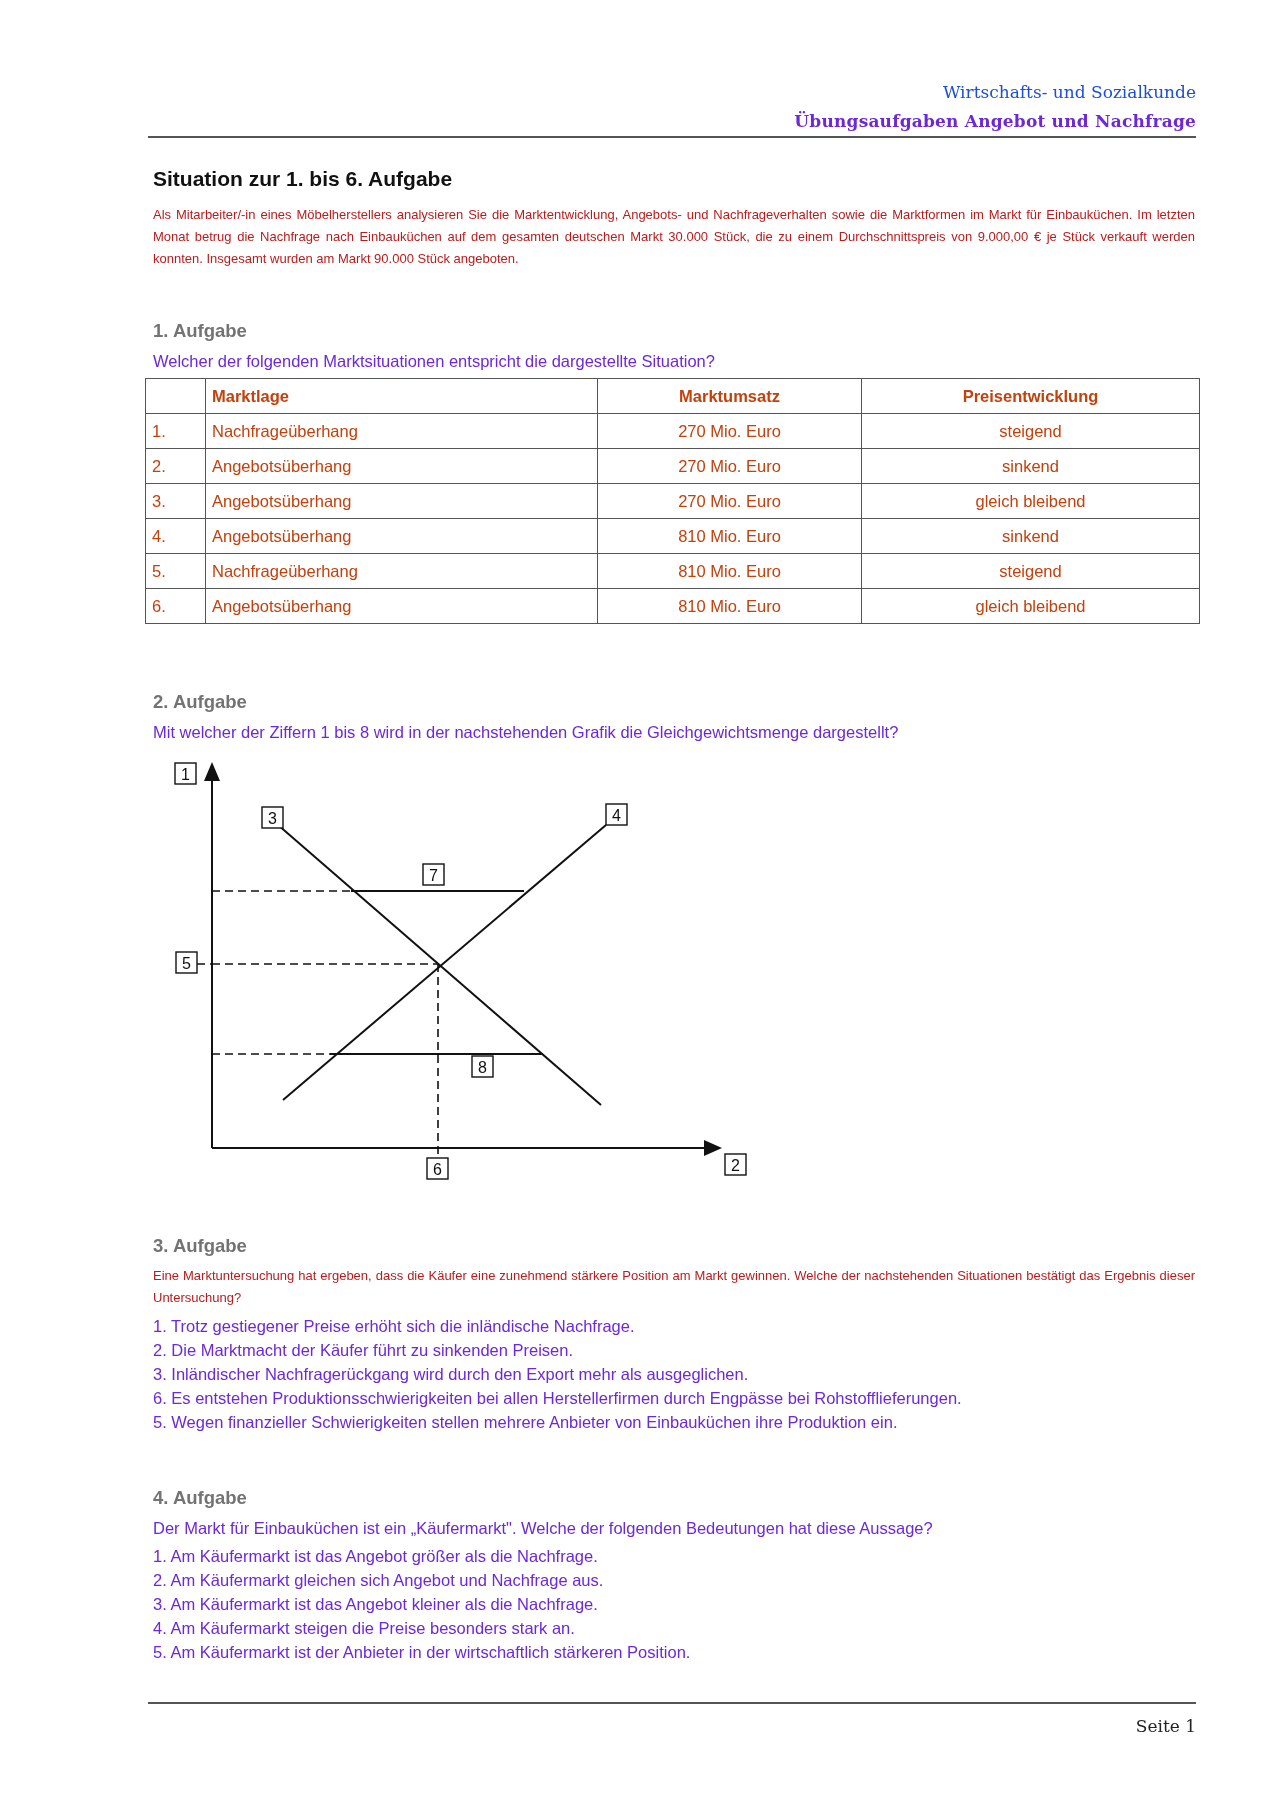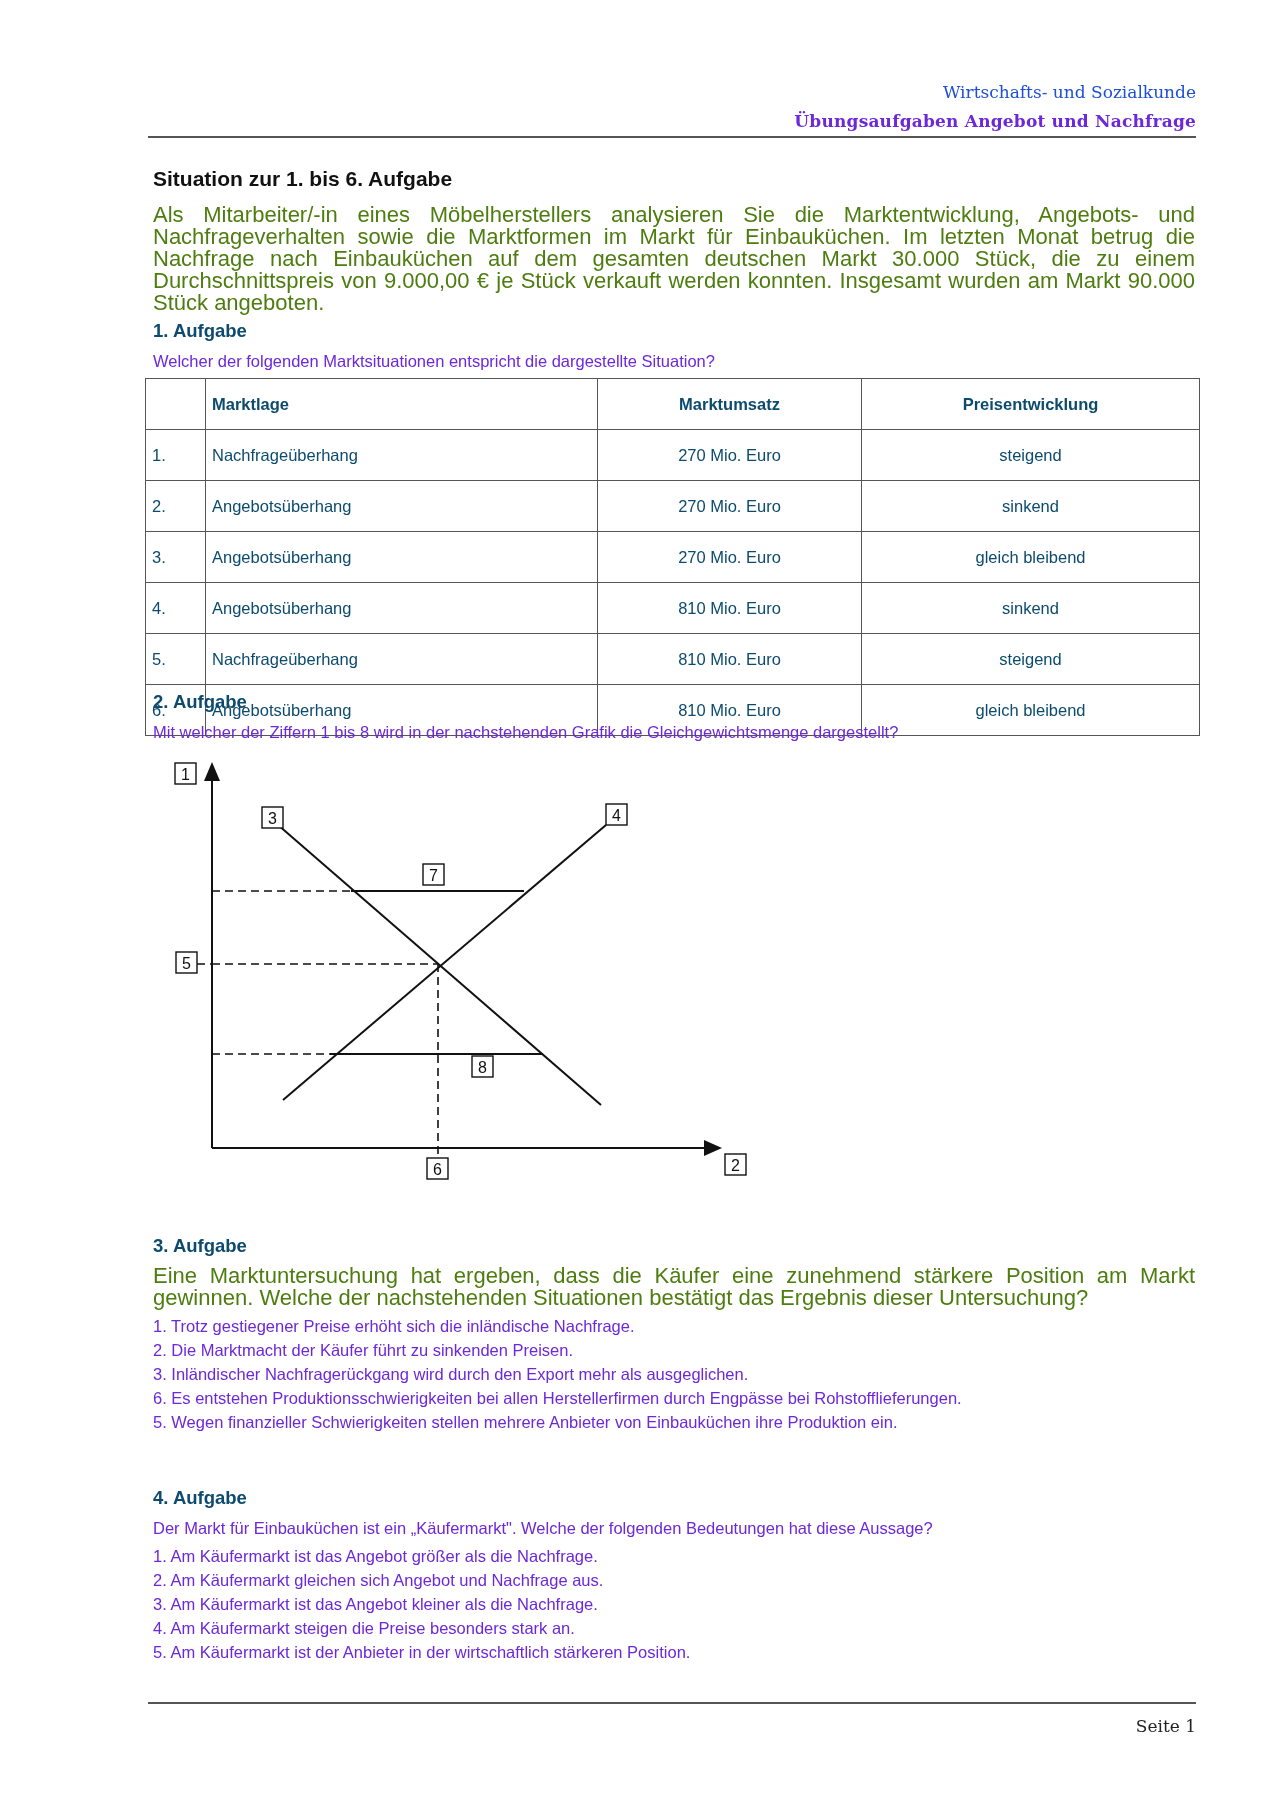--- a/index.html
+++ b/index.html
@@ -2,25 +2,25 @@
 <html><head>
 <meta charset="utf-8">
 <style>
   html, body { margin:0; padding:0; background:#ffffff; }
   body { width:1280px; height:1811px; position:relative; overflow:hidden; color:#111; font-family:"Liberation Sans", sans-serif; }
   .abs { position:absolute; }
   .hdr-sub { right:84px; top:82px; font-family:"DejaVu Serif","Liberation Serif", serif; font-size:17px; color:#1d4ed8; }
   .hdr-title { right:84px; top:111px; font-family:"DejaVu Serif","Liberation Serif", serif; font-size:17px; font-weight:bold; color:#6d28d9; letter-spacing:0.2px; }
   .rule { left:148px; width:1048px; height:2px; background:#555; }
   .h2 { font-size:21px; font-weight:bold; left:153px; color:#111; }
-  .h3 { font-size:18.5px; font-weight:bold; left:153px; color:#0c4a6e; }
-  .para { left:153px; width:1042px; font-size:22px; line-height:22px; text-align:justify; color:#4d7c0f; }
+  .h3 { font-size:18.5px; font-weight:bold; left:153px; color:#737373; }
+  .para { left:153px; width:1042px; font-size:13px; line-height:22px; text-align:justify; color:#b91c1c; }
   .line { left:153px; font-size:16.5px; line-height:22px; color:#6d28d9; white-space:nowrap; }
   table.mkt { position:absolute; left:145px; top:378px; border-collapse:collapse; font-size:16.5px; }
-  table.mkt td, table.mkt th { border:1.5px solid #555; height:34px; padding:8px 6px; color:#0c4a6e; }
+  table.mkt td, table.mkt th { border:1.5px solid #555; height:34px; padding:0 6px; color:#c2410c; }
   table.mkt th { font-weight:bold; }
   .c0 { width:47px; text-align:left; }
   .c1 { width:379px; text-align:left; }
   .c2 { width:251px; text-align:center; }
   .c3 { width:325px; text-align:center; }
   .footer { right:84px; top:1716px; font-family:"DejaVu Serif","Liberation Serif", serif; font-size:17px; color:#222; }
   svg text { font-family:"Liberation Sans", sans-serif; }
 </style>
 </head>
 <body>

